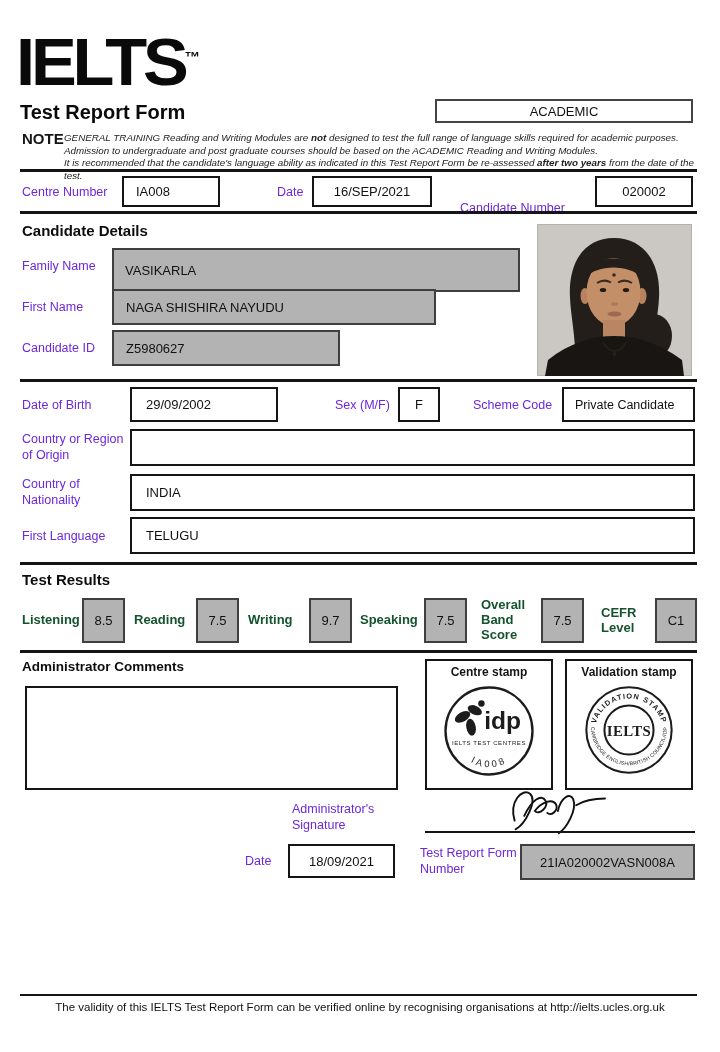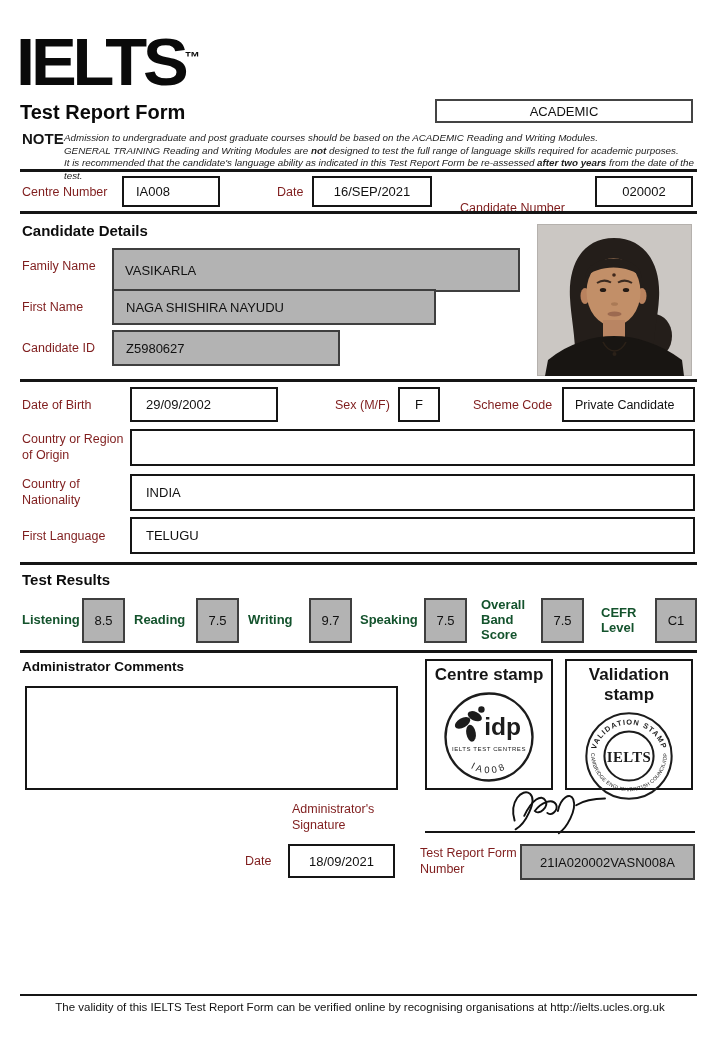--- a/index.html
+++ b/index.html
@@ -1,56 +1,56 @@
 <!DOCTYPE html>
 <html><head>
 <meta charset="utf-8">
 <style>
   html,body{margin:0;padding:0;background:#fff;}
   .page{position:relative;width:720px;height:1052px;background:#ffffff;
         font-family:"Liberation Sans",sans-serif;color:#151515;overflow:hidden;}
   .abs{position:absolute;}
   .hl{position:absolute;background:#151515;}
-  .lbl{position:absolute;font-size:12.5px;color:#7f1d1d;display:flex;align-items:center;}
+  .lbl{position:absolute;font-size:12.5px;color:#6d28d9;display:flex;align-items:center;}
   .pre{white-space:pre-line;line-height:1.25;}
   .bx{position:absolute;border:2px solid #151515;background:#fff;display:flex;
       align-items:center;font-size:13px;color:#111;box-sizing:border-box;}
   .bx.c{justify-content:center;}
   .bx.gray{background:#b3b3b3;border-color:#3f3f3f;}
   .title{position:absolute;font-weight:bold;font-size:15px;color:#0d0d0d;}
   .logo{position:absolute;left:16px;top:24px;font-size:66px;font-weight:bold;
         letter-spacing:-4px;color:#0a0a0a;transform:scaleX(1.04);transform-origin:left;}
   .logo sup{font-size:15px;letter-spacing:0;vertical-align:super;}
   .formtitle{position:absolute;left:20px;top:101px;font-size:20px;font-weight:bold;color:#0a0a0a;}
   .notelbl{position:absolute;left:22px;top:130px;font-size:15px;font-weight:bold;}
   .notetxt{position:absolute;left:64px;top:132px;width:640px;font-size:9.8px;
            font-style:italic;line-height:1.28;color:#222;}
   .slbl{position:absolute;display:flex;align-items:center;font-weight:bold;font-size:13px;
         height:45px;line-height:1.15;white-space:pre-line;color:#14532d;}
   .sbox{position:absolute;top:598px;height:45px;width:43px;}
   .stampbox{position:absolute;top:659px;width:128px;height:131px;border:2px solid #151515;
             box-sizing:border-box;background:#fff;text-align:center;}
-  .stamptitle{font-weight:bold;font-size:17px;margin-top:4px;}
+  .stamptitle{font-weight:bold;font-size:12px;margin-top:4px;}
   .footer{position:absolute;left:0;top:1001px;width:720px;text-align:center;font-size:11.5px;color:#111;}
 </style>
 </head>
 <body>
 
 <div class="page">
 
   <div class="logo"><span>IELTS</span><sup>™</sup></div>
   <div class="formtitle">Test Report Form</div>
   <div class="bx c" style="left:435px;top:99px;width:258px;height:24px;border-color:#444;">
     <span>ACADEMIC</span>
   </div>
 
   <div class="notelbl">NOTE</div>
   <div class="notetxt">
+    <div><span>GENERAL TRAINING Reading and Writing Modules are </span><b>not</b><span> designed to test the full range of language skills required for academic purposes.</span></div>
     <div>Admission to undergraduate and post graduate courses should be based on the ACADEMIC Reading and Writing Modules.</div>
-    <div><span>GENERAL TRAINING Reading and Writing Modules are </span><b>not</b><span> designed to test the full range of language skills required for academic purposes.</span></div>
     <div><span>It is recommended that the candidate's language ability as indicated in this Test Report Form be re-assessed </span><b>after two years</b><span> from the date of the test.</span></div>
   </div>
 
   <div class="hl" style="left:20px;top:169px;width:677px;height:3px;"></div>
 
   <div class="lbl" style="left:22px;top:176px;height:31px;">Centre Number</div>
   <div class="bx" style="left:122px;top:176px;width:98px;height:31px;padding-left:12px;">
       <span>IA008</span>
     </div>
   <div class="lbl" style="left:277px;top:176px;height:31px;">Date</div>

